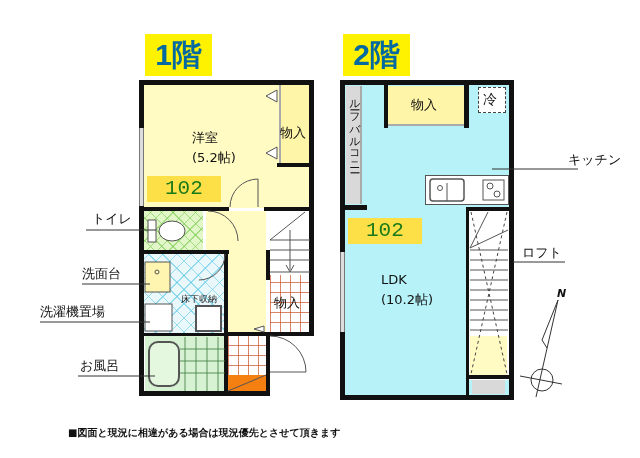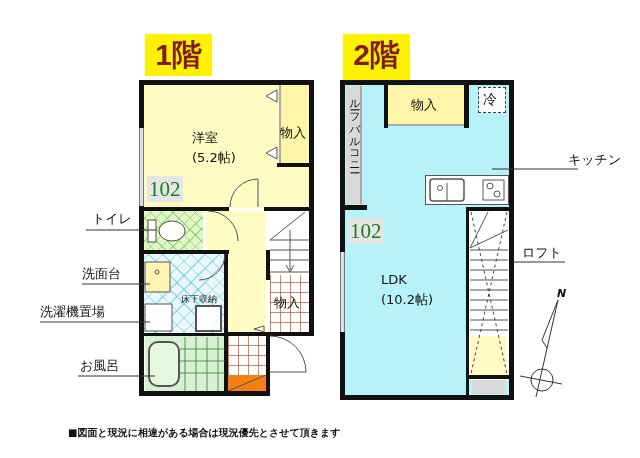--- a/index.html
+++ b/index.html
@@ -1,22 +1,22 @@
 <!DOCTYPE html>
 <html><head>
 <meta charset="utf-8">
 <style>
   html,body{margin:0;padding:0;background:#fff;}
   body{width:640px;height:458px;position:relative;overflow:hidden;font-family:"DejaVu Sans","Liberation Sans",sans-serif;color:#111;}
   .abs{position:absolute;box-sizing:border-box;}
-  .floor-title{background:#fff200;font-weight:bold;font-size:30px;line-height:42px;text-align:center;color:#7f1d1d;font-family:"Liberation Sans","DejaVu Sans",sans-serif;}
+  .floor-title{background:#fff200;font-weight:bold;font-size:30px;line-height:42px;text-align:center;color:#0369a1;font-family:"Liberation Sans","DejaVu Sans",sans-serif;}
   .wall{background:#111;}
   .lbl{font-size:13px;white-space:nowrap;}
   .room-text{font-size:13px;line-height:20px;}
-  .unit{background:#e5e5e5;color:#1a7a1a;font-size:21px;line-height:26px;padding:0 2px;font-family:Liberation Serif, serif;}
+  .unit{background:#fde047;color:#1a7a1a;font-size:21px;line-height:26px;padding:0 18px;font-family:Liberation Mono, monospace;}
   .note{font-size:10px;font-weight:bold;white-space:nowrap;}
   svg{position:absolute;overflow:visible;}
 </style>
 </head>
 <body>
 
 <div class="abs floor-title" style="left:145px;top:34px;width:67px;height:42px;">1階</div>
 
 <div class="abs" style="left:143px;top:84px;width:167px;height:124px;background:#fffbc2;"></div>
 <div class="abs" style="left:279px;top:84px;width:30px;height:80px;background:#fff5a8;border-left:2px solid #aaa;"></div>
@@ -106,21 +106,21 @@
 <div class="abs lbl" style="left:280px;top:124px;font-size:13px;">物入</div>
 <div class="abs unit" style="left:147px;top:176px;">102</div>
 <div class="abs lbl" style="left:181px;top:293px;font-size:9px;">床下収納</div>
 <div class="abs lbl" style="left:274px;top:294px;">物入</div>
 
 <div class="abs lbl" style="left:92px;top:210px;font-family:Liberation Serif, serif;">トイレ</div>
 <div class="abs lbl" style="left:82px;top:265px;">洗面台</div>
 <div class="abs lbl" style="left:40px;top:303px;">洗濯機置場</div>
 <div class="abs lbl" style="left:80px;top:357px;">お風呂</div>
 
-<div class="abs floor-title" style="left:343px;top:34px;width:67px;height:50px;">2階</div>
+<div class="abs floor-title" style="left:343px;top:34px;width:67px;height:42px;">2階</div>
 
 <div class="abs" style="left:344px;top:84px;width:165px;height:312px;background:#b6f2f8;"></div>
 <div class="abs" style="left:346px;top:86px;width:16px;height:118px;background:#d9d9d9;border-right:2px solid #aaa;"></div>
 <div class="abs" style="left:386px;top:86px;width:80px;height:40px;background:#fff5a8;border-bottom:2px solid #aaa;"></div>
 <div class="abs" style="left:478px;top:87px;width:28px;height:26px;border:1.5px dashed #444;background:#fff;"></div>
 <div class="abs" style="left:425px;top:175px;width:84px;height:30px;background:#fff;border:1px solid #555;"></div>
 <div class="abs" style="left:468px;top:210px;width:41px;height:170px;background:#fff;"></div>
 <div class="abs" style="left:470px;top:336px;width:37px;height:40px;background:#fffbc2;"></div>
 <div class="abs" style="left:472px;top:380px;width:33px;height:14px;background:#d9d9d9;"></div>
 

